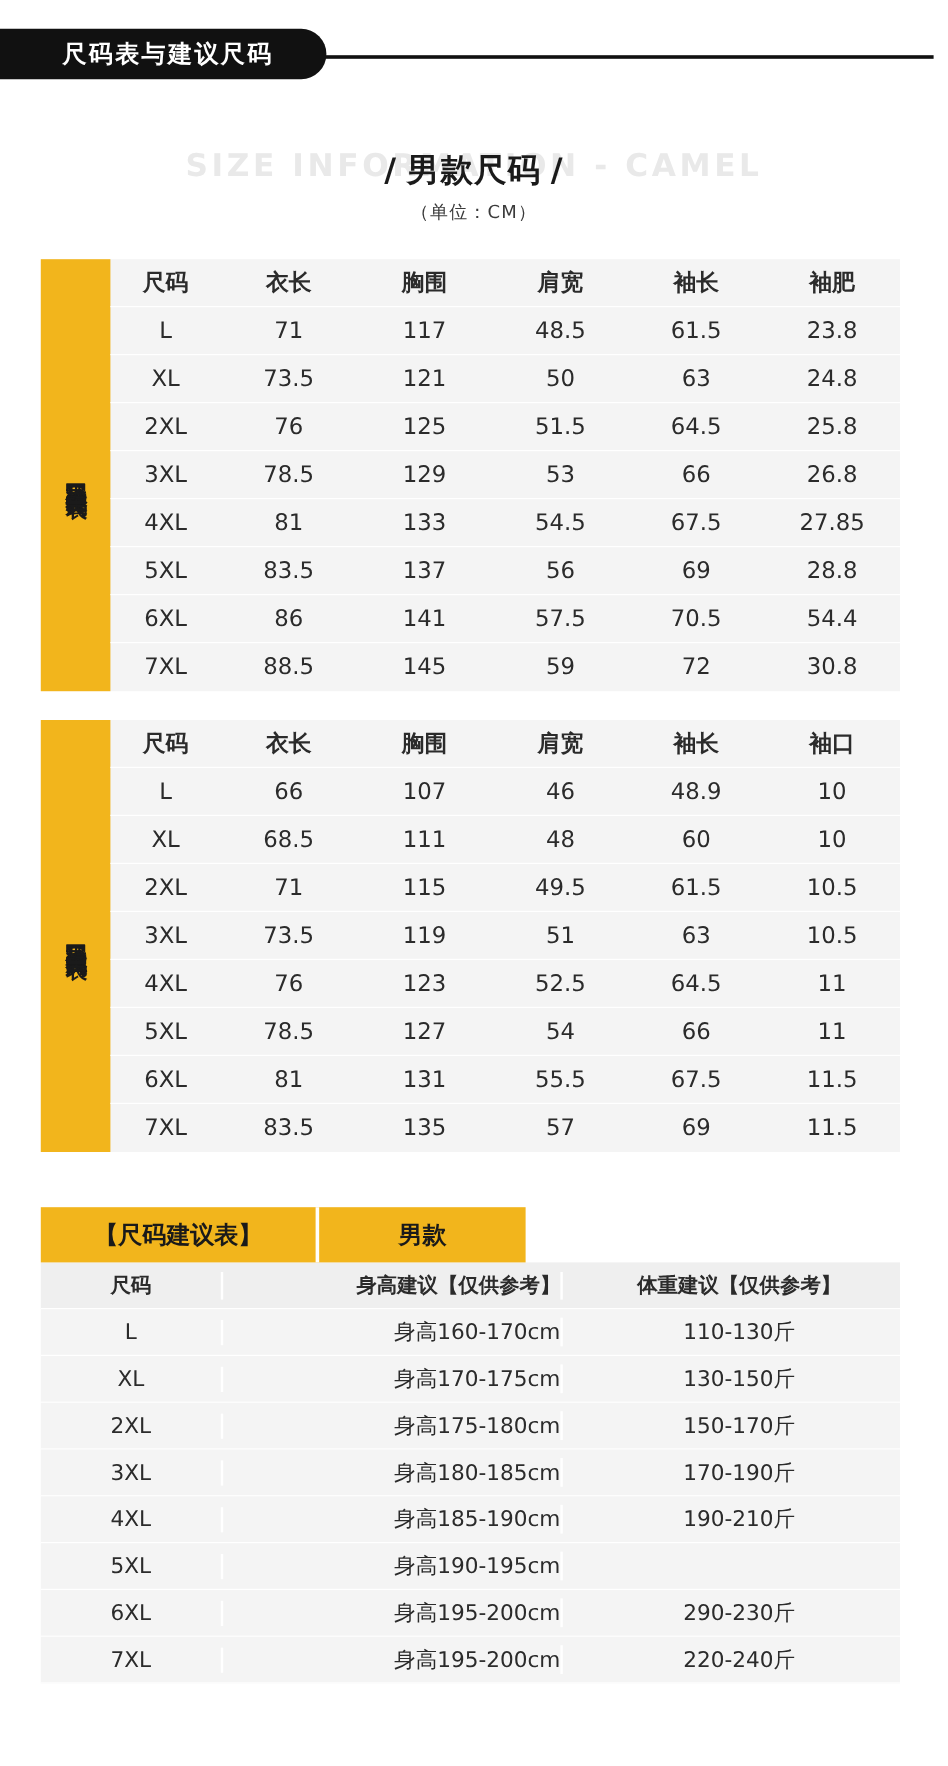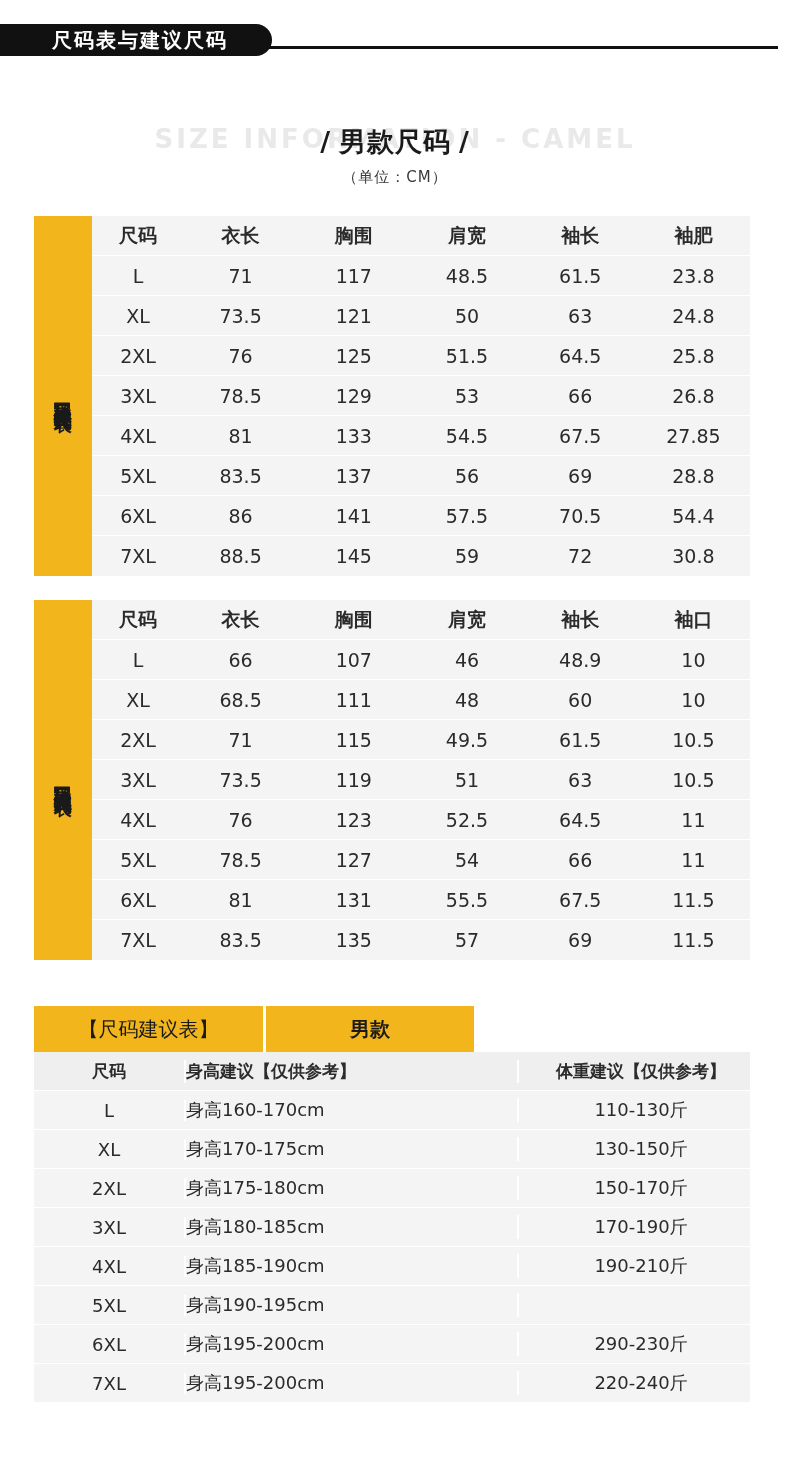--- a/index.html
+++ b/index.html
@@ -28,21 +28,21 @@
     left: 0;
     right: 12px;
     top: 46px;
     height: 3px;
     background: #111111;
   }
   .header-tab {
     position: absolute;
     left: 0;
     top: 24px;
-    height: 32px;
+    height: 42px;
     background: #111111;
     color: #ffffff;
     border-radius: 0 24px 24px 0;
     padding: 0 44px 0 52px;
     display: flex;
     align-items: center;
     font-size: 20px;
     letter-spacing: 2px;
     font-weight: bold;
   }
@@ -142,28 +142,28 @@
   }
   .rec-head {
     display: flex;
     height: 46px;
   }
   .rec-head .left {
     width: 232px;
     background: #f2b51c;
     color: #1a1a1a;
     font-size: 20px;
-    font-weight: normal;
+    font-weight: bold;
     display: flex;
     align-items: center;
     justify-content: center;
     border-right: 3px solid #ffffff;
   }
   .rec-head .right {
-    width: 208px;
+    width: 172px;
     background: #f2b51c;
     color: #1a1a1a;
     font-size: 20px;
     font-weight: bold;
     display: flex;
     align-items: center;
     justify-content: center;
   }
   .rec-table { width: 100%; }
   .rec-row {
@@ -177,22 +177,22 @@
     background: #efefef;
     font-weight: bold;
   }
   .rec-row .c1 {
     width: 152px;
     text-align: center;
     font-size: 18px;
     border-right: 2px solid #ffffff;
   }
   .rec-row .c2 {
-    width: 333px;
-    text-align: left;
+    width: 283px;
+    text-align: right;
     font-size: 18px;
     border-right: 2px solid #ffffff;
   }
   .rec-row .c3 {
     flex: 1;
     text-align: center;
     font-size: 18px;
     padding-left: 13px;
   }
   .rec-row.header-row .c1,

